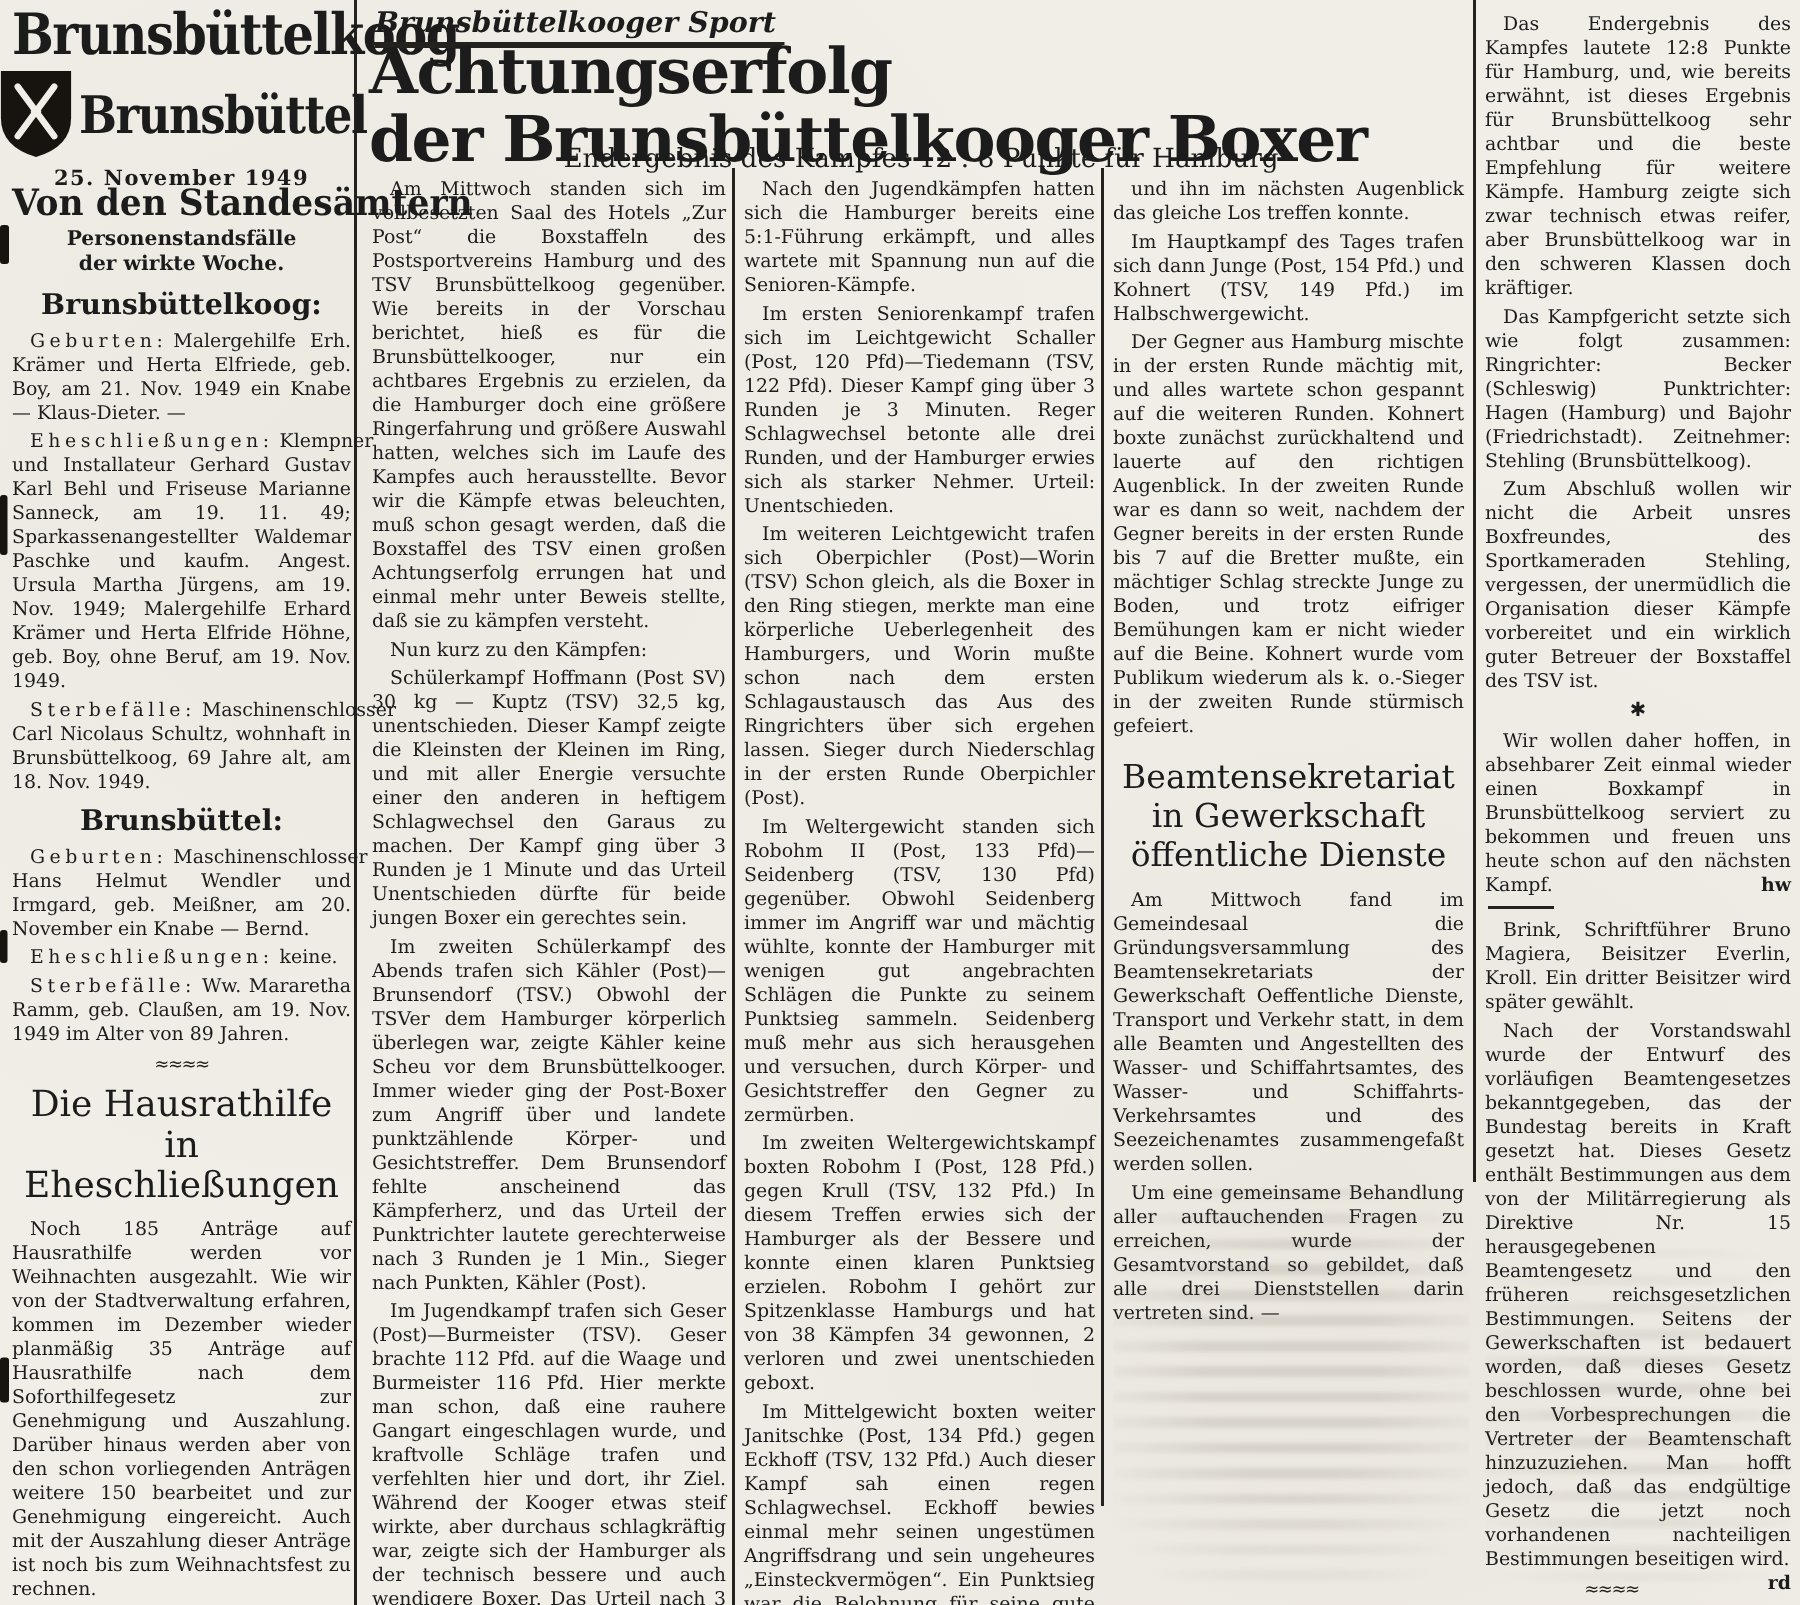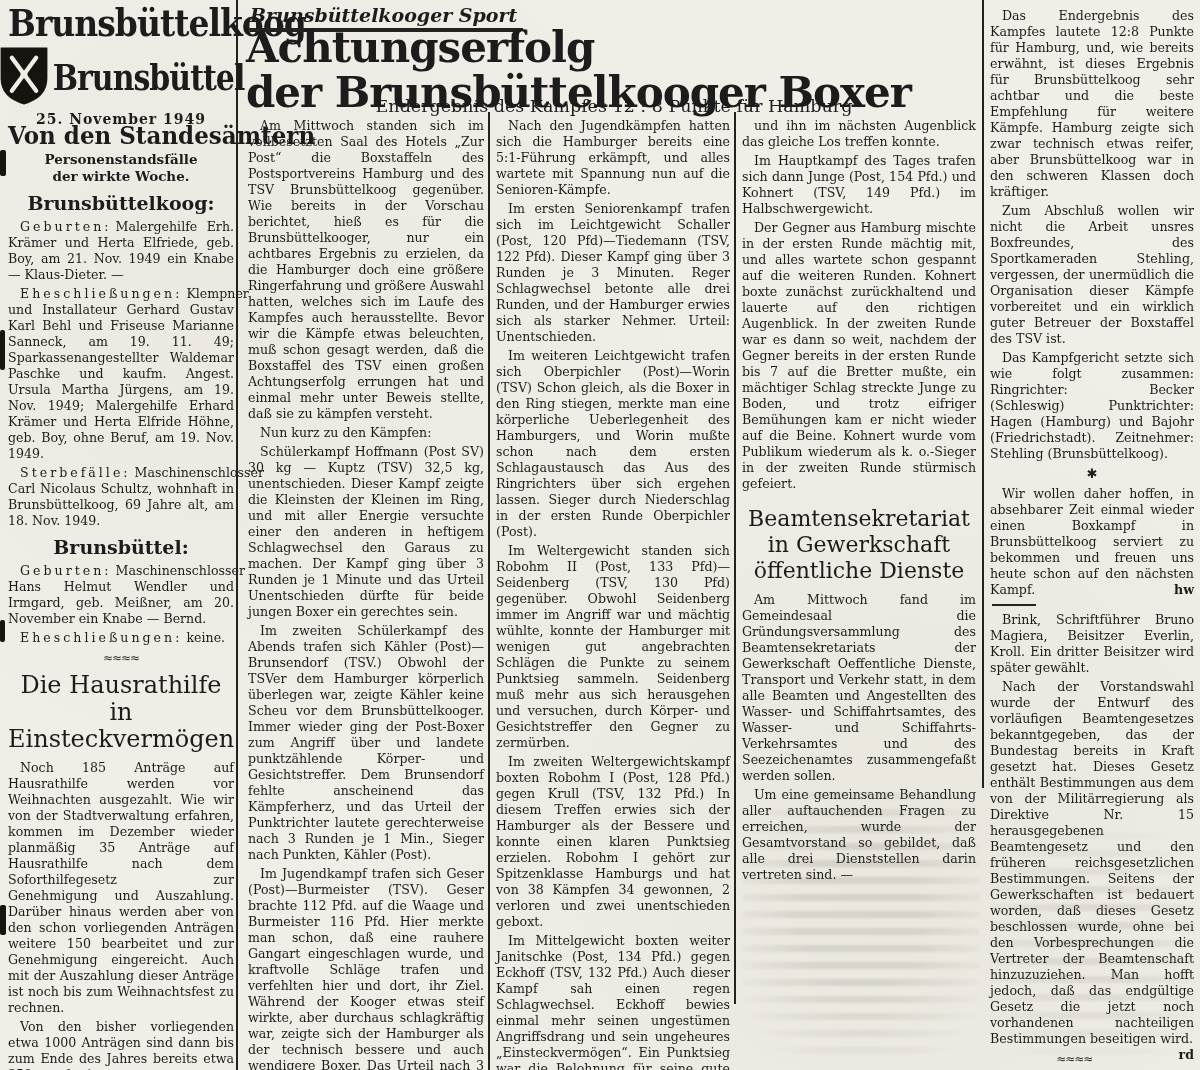--- a/index.html
+++ b/index.html
@@ -104,26 +104,27 @@
     <div class="sub-head">der wirkte Woche.</div>
 
     <div class="place-head">Brunsbüttelkoog:</div>
     <p class="body"><span class="lbl">Geburten:</span><span>Malergehilfe Erh. Krämer und Herta Elfriede, geb. Boy, am 21. Nov. 1949 ein Knabe — Klaus-Dieter. —</span></p>
     <p class="body"><span class="lbl">Eheschließungen:</span><span>Klempner und Installateur Gerhard Gustav Karl Behl und Friseuse Marianne Sanneck, am 19. 11. 49; Sparkassenangestellter Waldemar Paschke und kaufm. Angest. Ursula Martha Jürgens, am 19. Nov. 1949; Malergehilfe Erhard Krämer und Herta Elfride Höhne, geb. Boy, ohne Beruf, am 19. Nov. 1949.</span></p>
     <p class="body"><span class="lbl">Sterbefälle:</span><span>Maschinenschlosser Carl Nicolaus Schultz, wohnhaft in Brunsbüttelkoog, 69 Jahre alt, am 18. Nov. 1949.</span></p>
 
     <div class="place-head">Brunsbüttel:</div>
     <p class="body"><span class="lbl">Geburten:</span><span>Maschinenschlosser Hans Helmut Wendler und Irmgard, geb. Meißner, am 20. November ein Knabe — Bernd.</span></p>
     <p class="body"><span class="lbl">Eheschließungen:</span><span>keine.</span></p>
+    <p class="body"><span class="lbl">Sterbefälle:</span><span>Ww. Mararetha Ramm, geb. Claußen, am 19. Nov. 1949 im Alter von 89 Jahren.</span></p>
 
     <div class="squig">≈≈≈≈</div>
 
     <div class="haus-title">
       <span>Die Hausrathilfe</span><br>
-      <span>in Einsteckvermögen</span>
+      <span>in Eheschließungen</span>
     </div>
     <p class="body">Noch 185 Anträge auf Hausrathilfe werden vor Weihnachten ausgezahlt. Wie wir von der Stadtverwaltung erfahren, kommen im Dezember wieder planmäßig 35 Anträge auf Hausrathilfe nach dem Soforthilfegesetz zur Genehmigung und Auszahlung. Darüber hinaus werden aber von den schon vorliegenden Anträgen weitere 150 bearbeitet und zur Genehmigung eingereicht. Auch mit der Auszahlung dieser Anträge ist noch bis zum Weihnachtsfest zu rechnen.</p>
     <p class="body">Von den bisher vorliegenden etwa 1000 Anträgen sind dann bis zum Ende des Jahres bereits etwa 350 genehmigt.</p>
 
   </div>
 
   <div class="kicker">Brunsbüttelkooger Sport</div>
   <div class="headline">
     <span>Achtungserfolg</span><br>
     <span>der Brunsbüttelkooger Boxer</span>
@@ -157,22 +158,22 @@
       <span>Beamtensekretariat</span><br>
       <span>in Gewerkschaft</span><br>
       <span>öffentliche Dienste</span>
     </div>
     <p class="body">Am Mittwoch fand im Gemeindesaal die Gründungsversammlung des Beamtensekretariats der Gewerkschaft Oeffentliche Dienste, Transport und Verkehr statt, in dem alle Beamten und Angestellten des Wasser- und Schiffahrtsamtes, des Wasser- und Schiffahrts-Verkehrsamtes und des Seezeichenamtes zusammengefaßt werden sollen.</p>
     <p class="body">Um eine gemeinsame Behandlung aller auftauchenden Fragen zu erreichen, wurde der Gesamtvorstand so gebildet, daß alle drei Dienststellen darin vertreten sind. —</p>
   </div>
 
   <div class="right-col">
     <p class="body">Das Endergebnis des Kampfes lautete 12:8 Punkte für Hamburg, und, wie bereits erwähnt, ist dieses Ergebnis für Brunsbüttelkoog sehr achtbar und die beste Empfehlung für weitere Kämpfe. Hamburg zeigte sich zwar technisch etwas reifer, aber Brunsbüttelkoog war in den schweren Klassen doch kräftiger.</p>
+    <p class="body">Das Kampfgericht setzte sich wie folgt zusammen: Ringrichter: Becker (Schleswig) Punktrichter: Hagen (Hamburg) und Bajohr (Friedrichstadt). Zeitnehmer: Stehling (Brunsbüttelkoog).</p>
     <p class="body">Zum Abschluß wollen wir nicht die Arbeit unsres Boxfreundes, des Sportkameraden Stehling, vergessen, der unermüdlich die Organisation dieser Kämpfe vorbereitet und ein wirklich guter Betreuer der Boxstaffel des TSV ist.</p>
-    <p class="body">Das Kampfgericht setzte sich wie folgt zusammen: Ringrichter: Becker (Schleswig) Punktrichter: Hagen (Hamburg) und Bajohr (Friedrichstadt). Zeitnehmer: Stehling (Brunsbüttelkoog).</p>
     <div class="star">✱</div>
     <p class="body"><span>Wir wollen daher hoffen, in absehbarer Zeit einmal wieder einen Boxkampf in Brunsbüttelkoog serviert zu bekommen und freuen uns heute schon auf den nächsten Kampf.</span> <span class="sig">hw</span></p>
     <div class="short-rule"></div>
     <p class="body">Brink, Schriftführer Bruno Magiera, Beisitzer Everlin, Kroll. Ein dritter Beisitzer wird später gewählt.</p>
     <p class="body"><span>Nach der Vorstandswahl wurde der Entwurf des vorläufigen Beamtengesetzes bekanntgegeben, das der Bundestag bereits in Kraft gesetzt hat. Dieses Gesetz enthält Bestimmungen aus dem von der Militärregierung als Direktive Nr. 15 herausgegebenen Beamtengesetz und den früheren reichsgesetzlichen Bestimmungen. Seitens der Gewerkschaften ist bedauert worden, daß dieses Gesetz beschlossen wurde, ohne bei den Vorbesprechungen die Vertreter der Beamtenschaft hinzuzuziehen. Man hofft jedoch, daß das endgültige Gesetz die jetzt noch vorhandenen nachteiligen Bestimmungen beseitigen wird.</span> <span class="sig">rd</span></p>
     <div class="squig">≈≈≈≈</div>
   </div>
 
   <div class="ghost ghost1"></div>
   <div class="ghost ghost2"></div>

